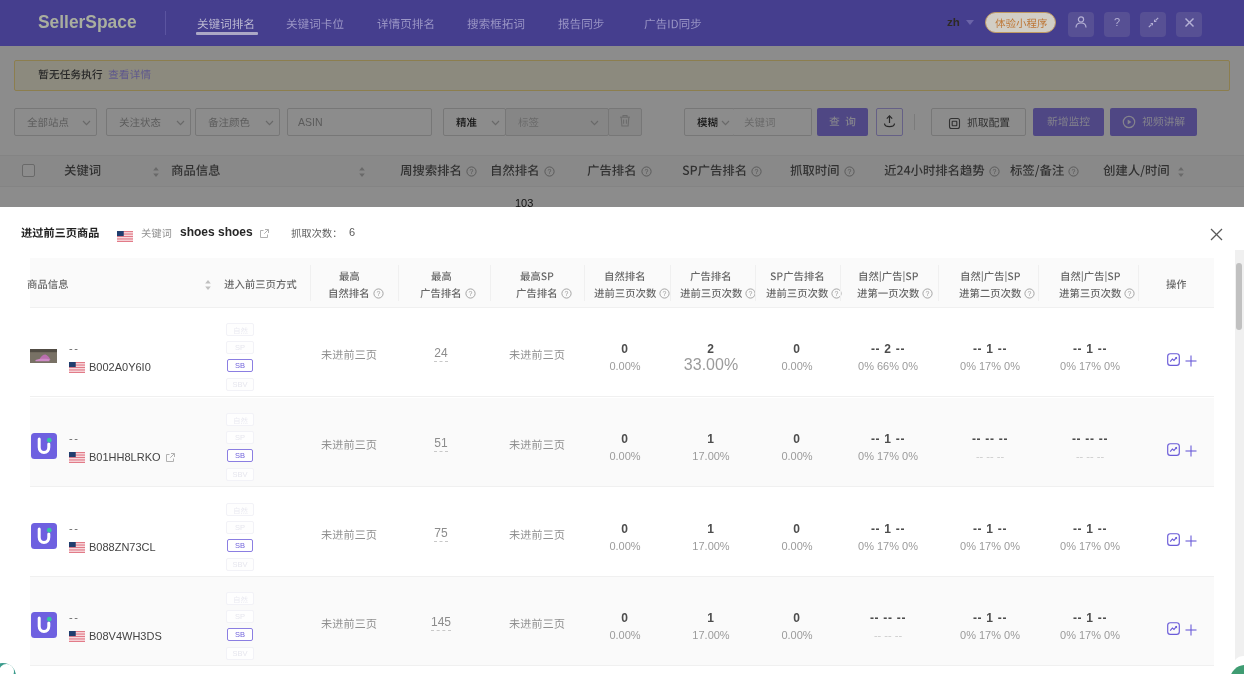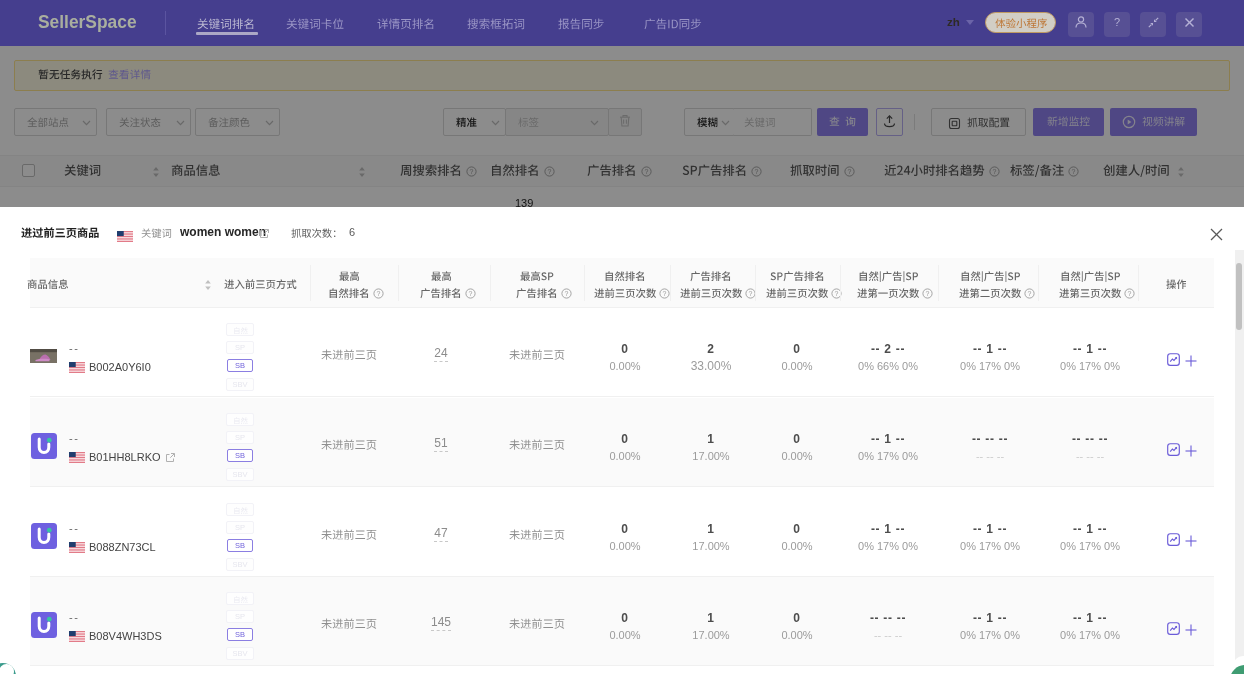--- a/index.html
+++ b/index.html
@@ -183,20 +183,21 @@
             <path transform="translate(31.5,0) scale(0.010500,-0.010500)" d="M474 492V319H243V492ZM547 492H786V319H547ZM598 685C569 643 531 597 494 563H229C268 601 304 642 337 685ZM354 843C284 708 162 587 39 511C53 495 74 457 81 441C111 461 141 484 170 509V81C170 -36 219 -63 378 -63C414 -63 725 -63 765 -63C914 -63 945 -18 963 138C941 142 910 154 890 166C879 34 863 6 764 6C696 6 426 6 373 6C263 6 243 20 243 80V247H786V202H861V563H585C632 611 678 669 712 722L663 757L648 752H383C397 774 410 796 422 818Z"></path>
           </g>
         </svg>
       </div>
       <div class="ab" style="left:69px;top:11px">
         <svg style="display:block" width="9" height="6" viewBox="0 0 9 6">
           <path d="M1 1 L4.5 4.6 L8 1" stroke="#BFBFBF" stroke-width="1.2" fill="none"></path>
         </svg>
       </div>
     </div>
+    <div class="ab" style="left:287px;top:108px;width:145px;height:28px;background:#fff;border:1px solid #D9D9D9;border-radius:2px;font-size:10.5px;color:#A6A6A6;line-height:26px;padding-left:10px">ASIN</div>
     <div class="ab" style="left:443px;top:108px;width:63px;height:28px;background:#fff;border:1px solid #D9D9D9;border-radius:2px">
       <div class="ab" style="left:12px;top:7.5px">
         <svg style="display:block" width="21.0" height="11.1" viewBox="0 -9.24 21.00 11.13">
           <g fill="#262626">
             <path transform="translate(0.0,0) scale(0.010500,-0.010500)" d="M44 765C68 694 90 601 94 542L162 558C155 619 134 710 107 780ZM321 785C309 717 283 618 262 558L320 541C344 598 373 691 398 767ZM38 509V421H159C129 319 76 198 25 131C40 105 62 63 71 34C108 88 143 169 173 254V-82H258V292C286 241 315 184 329 150L390 223C371 254 283 378 258 407V421H363V509H258V841H173V509ZM626 843V766H422V697H626V644H447V578H626V521H394V451H962V521H715V578H915V644H715V697H937V766H715V843ZM811 329V267H541V329ZM453 399V-84H541V74H811V7C811 -4 807 -8 794 -8C782 -8 740 -8 698 -7C709 -28 721 -61 724 -83C788 -84 831 -83 862 -70C891 -58 900 -35 900 7V399ZM541 202H811V138H541Z"></path>
             <path transform="translate(10.5,0) scale(0.010500,-0.010500)" d="M42 763C89 690 146 590 171 528L261 573C235 634 174 731 126 802ZM42 5 140 -38C186 60 238 186 279 300L193 345C148 222 86 88 42 5ZM445 386H643V271H445ZM445 469V586H643V469ZM604 803C629 762 659 708 675 668H468C490 716 510 765 527 815L440 836C390 680 304 529 203 434C223 418 257 384 271 366C301 397 330 432 357 472V-85H445V-16H960V69H735V188H921V271H735V386H922V469H735V586H942V668H708L766 698C749 736 716 795 684 839ZM445 188H643V69H445Z"></path>
           </g>
         </svg>
       </div>
       <div class="ab" style="left:47px;top:11px">
@@ -483,21 +484,21 @@
         <path d="M4 1 L6.8 4.4 H1.2 Z" fill="#BFBFBF"></path>
         <path d="M4 11 L1.2 7.6 H6.8 Z" fill="#BFBFBF"></path>
       </svg>
     </div>
     <div class="ab" style="left:1177px;top:166px">
       <svg style="display:block" width="8" height="12" viewBox="0 0 8 12">
         <path d="M4 1 L6.8 4.4 H1.2 Z" fill="#BFBFBF"></path>
         <path d="M4 11 L1.2 7.6 H6.8 Z" fill="#BFBFBF"></path>
       </svg>
     </div>
-    <div class="ab" style="left:515px;top:197px;font-size:11px;color:#262626">139</div>
+    <div class="ab" style="left:515px;top:197px;font-size:11px;color:#262626">103</div>
 <div class="ab" style="left:0;top:46px;width:1244px;height:161px;background:rgba(0,0,0,0.45)"></div>
 <div class="ab" style="left:0;top:207px;width:1244px;height:467px;background:#fff"></div>
     <div class="ab" style="left:21px;top:227px">
       <svg style="display:block" width="78.4" height="11.9" viewBox="0 -9.86 78.40 11.87">
         <g fill="#1F1F1F">
           <path transform="translate(0.0,0) scale(0.011200,-0.011200)" d="M60 764C114 713 183 640 213 594L305 670C272 715 200 784 146 831ZM698 822V678H584V823H466V678H340V562H466V498C466 474 466 449 464 423H332V308H445C428 251 398 196 345 152C370 136 418 91 435 68C509 130 548 218 567 308H698V83H817V308H952V423H817V562H932V678H817V822ZM584 562H698V423H582C583 449 584 473 584 497ZM277 486H43V375H159V130C117 111 69 74 23 26L103 -88C139 -29 183 37 213 37C236 37 270 6 316 -19C389 -59 475 -70 601 -70C704 -70 870 -64 941 -60C942 -26 962 33 975 65C875 50 712 42 606 42C494 42 402 47 334 86C311 98 292 110 277 120Z"></path>
           <path transform="translate(11.2,0) scale(0.011200,-0.011200)" d="M57 756C111 703 175 629 201 579L301 649C272 699 204 769 150 819ZM362 468C411 405 473 319 499 265L602 328C573 382 508 464 459 523ZM277 479H43V367H159V144C116 125 67 88 20 39L104 -83C140 -24 183 43 212 43C235 43 270 12 317 -13C391 -54 476 -65 603 -65C706 -65 869 -59 939 -55C941 -19 961 44 976 78C875 63 712 54 608 54C497 54 403 60 335 98C311 111 293 123 277 133ZM707 843V678H335V565H707V236C707 219 700 213 679 213C659 212 586 212 522 215C538 182 558 128 563 94C656 94 725 97 769 115C814 134 829 166 829 235V565H952V678H829V843Z"></path>
           <path transform="translate(22.4,0) scale(0.011200,-0.011200)" d="M583 513V103H693V513ZM783 541V43C783 30 778 26 762 26C746 25 693 25 642 27C660 -4 679 -54 685 -86C758 -87 812 -84 851 -66C890 -47 901 -17 901 42V541ZM697 853C677 806 645 747 615 701H336L391 720C374 758 333 812 297 851L183 811C211 778 241 735 259 701H45V592H955V701H752C776 736 803 775 827 814ZM382 272V207H213V272ZM382 361H213V423H382ZM100 524V-84H213V119H382V30C382 18 378 14 365 14C352 13 311 13 275 15C290 -12 307 -57 313 -87C375 -87 420 -85 454 -68C487 -51 497 -22 497 28V524Z"></path>
           <path transform="translate(33.6,0) scale(0.011200,-0.011200)" d="M119 754V631H882V754ZM188 432V310H802V432ZM63 93V-29H935V93Z"></path>
           <path transform="translate(44.8,0) scale(0.011200,-0.011200)" d="M441 449V270C441 173 385 70 40 6C67 -18 101 -65 114 -91C487 -13 565 124 565 268V449ZM536 95C650 45 806 -36 880 -91L954 3C874 57 714 132 604 176ZM149 601V135H272V491H738V138H867V601H503C517 628 532 659 546 691H942V802H67V691H411C403 661 393 629 384 601Z"></path>
@@ -521,21 +522,21 @@
       </svg></div>
     <div class="ab" style="left:141px;top:227.5px">
       <svg style="display:block" width="30.9" height="10.9" viewBox="0 -9.06 30.90 10.92">
         <g fill="#8C8C8C">
           <path transform="translate(0.0,0) scale(0.010300,-0.010300)" d="M224 799C265 746 307 675 324 627H129V552H461V430C461 412 460 393 459 374H68V300H444C412 192 317 77 48 -13C68 -30 93 -62 102 -79C360 11 470 127 515 243C599 88 729 -21 907 -74C919 -51 942 -18 960 -1C777 44 640 152 565 300H935V374H544L546 429V552H881V627H683C719 681 759 749 792 809L711 836C686 774 640 687 600 627H326L392 663C373 710 330 780 287 831Z"></path>
           <path transform="translate(10.3,0) scale(0.010300,-0.010300)" d="M51 346V278H165V83C165 36 132 1 115 -12C128 -25 148 -52 156 -68C170 -49 194 -31 350 78C342 90 332 116 327 135L229 69V278H340V346H229V482H330V548H92C116 581 138 618 158 659H334V728H188C201 760 213 793 222 826L156 843C129 742 82 645 26 580C40 566 62 534 70 520L89 544V482H165V346ZM578 761V706H697V626H553V568H697V487H578V431H697V355H575V296H697V214H550V155H697V32H757V155H942V214H757V296H920V355H757V431H904V568H965V626H904V761H757V837H697V761ZM757 568H848V487H757ZM757 626V706H848V626ZM367 408C367 413 374 419 382 425H488C480 344 467 273 449 212C434 247 420 287 409 334L358 313C376 243 398 185 423 138C390 60 345 4 289 -32C302 -46 318 -69 327 -85C383 -46 428 6 463 76C552 -39 673 -66 811 -66H942C946 -48 955 -18 965 -1C932 -2 839 -2 815 -2C689 -2 572 23 490 139C522 229 543 342 552 485L515 490L504 489H441C483 566 525 665 559 764L517 792L497 782H353V712H473C444 626 406 546 392 522C376 491 353 464 336 460C346 447 361 421 367 408Z"></path>
           <path transform="translate(20.6,0) scale(0.010300,-0.010300)" d="M107 762C161 715 227 650 259 607L310 660C278 701 209 764 155 808ZM393 620V555H778V620ZM46 526V454H196V102C196 51 160 14 141 -1C153 -12 176 -37 184 -52C198 -33 224 -13 392 112C385 126 375 155 370 175L266 101V526ZM368 790V720H851V17C851 0 845 -5 828 -6C810 -6 750 -7 689 -4C699 -25 710 -60 714 -80C796 -80 850 -79 881 -67C912 -54 923 -30 923 17V790ZM500 389H662V200H500ZM433 454V67H500V134H730V454Z"></path>
         </g>
       </svg>
     </div>
-    <div class="ab" style="left:180px;top:225px;font-size:12px;font-weight:bold;color:#262626">women women</div>
+    <div class="ab" style="left:180px;top:225px;font-size:12px;font-weight:bold;color:#262626">shoes shoes</div>
     <div class="ab" style="left:259px;top:228px;line-height:0"><svg width="11" height="11" viewBox="0 0 11 11">
         <g fill="none" stroke="#B0B0B0" stroke-width="1">
           <path d="M8.5 6.5 V9.5 H1.5 V2.5 H4.5"></path>
           <path d="M6 1.5 H9.5 V5"></path>
           <path d="M9.3 1.7 L5.3 5.7"></path>
         </g>
       </svg></div>
     <div class="ab" style="left:291px;top:227.5px">
       <svg style="display:block" width="51.5" height="10.9" viewBox="0 -9.06 51.50 10.92">
         <g fill="#595959">
@@ -911,21 +912,21 @@
           <path transform="translate(22.4,0) scale(0.011200,-0.011200)" d="M604 514V104H674V514ZM807 544V14C807 -1 802 -5 786 -5C769 -6 715 -6 654 -4C665 -24 677 -56 681 -76C758 -77 809 -75 839 -63C870 -51 881 -30 881 13V544ZM723 845C701 796 663 730 629 682H329L378 700C359 740 316 799 278 841L208 816C244 775 281 721 300 682H53V613H947V682H714C743 723 775 773 803 819ZM409 301V200H187V301ZM409 360H187V459H409ZM116 523V-75H187V141H409V7C409 -6 405 -10 391 -10C378 -11 332 -11 281 -9C291 -28 302 -57 307 -76C374 -76 419 -75 446 -63C474 -52 482 -32 482 6V523Z"></path>
           <path transform="translate(33.6,0) scale(0.011200,-0.011200)" d="M123 743V667H879V743ZM187 416V341H801V416ZM65 69V-7H934V69Z"></path>
           <path transform="translate(44.8,0) scale(0.011200,-0.011200)" d="M464 462V281C464 174 421 55 50 -19C66 -35 87 -64 96 -80C485 4 541 143 541 280V462ZM545 110C661 56 812 -27 885 -83L932 -23C854 32 703 111 589 161ZM171 595V128H248V525H760V130H839V595H478C497 630 517 673 535 715H935V785H74V715H449C437 676 419 631 403 595Z"></path>
         </g>
       </svg>
     </div>
     <div class="ab" style="left:441px;top:346px;width:80px;margin-left:-40px;text-align:center;line-height:12px"><span style="font-size:12px;color:#8C8C8C;border-bottom:1px dashed #C8C8C8;padding-bottom:1px">24</span></div>
     <div class="ab" style="left:625px;top:341px;width:140px;margin-left:-70px;text-align:center;line-height:13px"><span style="font-size:12px;font-weight:bold;color:#4D4D4D;letter-spacing:0.7px">0</span></div>
     <div class="ab" style="left:625px;top:359px;width:140px;margin-left:-70px;text-align:center;line-height:12px"><span style="font-size:11px;color:#9B9B9B">0.00%</span></div>
     <div class="ab" style="left:711px;top:341px;width:140px;margin-left:-70px;text-align:center;line-height:13px"><span style="font-size:12px;font-weight:bold;color:#4D4D4D;letter-spacing:0.7px">2</span></div>
-    <div class="ab" style="left:711px;top:359px;width:140px;margin-left:-70px;text-align:center;line-height:12px"><span style="font-size:12px;color:#9B9B9B">33.00%</span></div>
+    <div class="ab" style="left:711px;top:359px;width:140px;margin-left:-70px;text-align:center;line-height:12px"><span style="font-size:16px;color:#9B9B9B">33.00%</span></div>
     <div class="ab" style="left:797px;top:341px;width:140px;margin-left:-70px;text-align:center;line-height:13px"><span style="font-size:12px;font-weight:bold;color:#4D4D4D;letter-spacing:0.7px">0</span></div>
     <div class="ab" style="left:797px;top:359px;width:140px;margin-left:-70px;text-align:center;line-height:12px"><span style="font-size:11px;color:#9B9B9B">0.00%</span></div>
     <div class="ab" style="left:888px;top:341px;width:140px;margin-left:-70px;text-align:center;line-height:13px"><span style="font-size:12px;font-weight:bold;color:#4D4D4D;letter-spacing:0.7px">-- 2 --</span></div>
     <div class="ab" style="left:888px;top:359px;width:140px;margin-left:-70px;text-align:center;line-height:12px"><span style="font-size:11px;color:#9B9B9B">0% 66% 0%</span></div>
     <div class="ab" style="left:990px;top:341px;width:140px;margin-left:-70px;text-align:center;line-height:13px"><span style="font-size:12px;font-weight:bold;color:#4D4D4D;letter-spacing:0.7px">-- 1 --</span></div>
     <div class="ab" style="left:990px;top:359px;width:140px;margin-left:-70px;text-align:center;line-height:12px"><span style="font-size:11px;color:#9B9B9B">0% 17% 0%</span></div>
     <div class="ab" style="left:1090px;top:341px;width:140px;margin-left:-70px;text-align:center;line-height:13px"><span style="font-size:12px;font-weight:bold;color:#4D4D4D;letter-spacing:0.7px">-- 1 --</span></div>
     <div class="ab" style="left:1090px;top:359px;width:140px;margin-left:-70px;text-align:center;line-height:12px"><span style="font-size:11px;color:#9B9B9B">0% 17% 0%</span></div>
     <div class="ab" style="left:1167px;top:352px"><svg width="13" height="13" viewBox="0 0 13 13">
         <rect x="0.7" y="0.7" width="11.6" height="11.6" rx="2.6" fill="none" stroke="#6A5BD8" stroke-width="1.15"></rect>
@@ -1071,21 +1072,21 @@
       <svg style="display:block" width="56.0" height="11.9" viewBox="0 -9.86 56.00 11.87">
         <g fill="#8E8E8E">
           <path transform="translate(0.0,0) scale(0.011200,-0.011200)" d="M459 839V676H133V602H459V429H62V355H416C326 226 174 101 34 39C51 24 76 -5 89 -24C221 44 362 163 459 296V-80H538V300C636 166 778 42 911 -25C924 -5 949 25 966 40C826 101 673 226 581 355H942V429H538V602H874V676H538V839Z"></path>
           <path transform="translate(11.2,0) scale(0.011200,-0.011200)" d="M81 778C136 728 203 655 234 609L292 657C259 701 190 770 135 819ZM720 819V658H555V819H481V658H339V586H481V469L479 407H333V335H471C456 259 423 185 348 128C364 117 392 89 402 74C491 142 530 239 545 335H720V80H795V335H944V407H795V586H924V658H795V819ZM555 586H720V407H553L555 468ZM262 478H50V408H188V121C143 104 91 60 38 2L88 -66C140 2 189 61 223 61C245 61 277 28 319 2C388 -42 472 -53 596 -53C691 -53 871 -47 942 -43C943 -21 955 15 964 35C867 24 716 16 598 16C485 16 401 23 335 64C302 85 281 104 262 115Z"></path>
           <path transform="translate(22.4,0) scale(0.011200,-0.011200)" d="M604 514V104H674V514ZM807 544V14C807 -1 802 -5 786 -5C769 -6 715 -6 654 -4C665 -24 677 -56 681 -76C758 -77 809 -75 839 -63C870 -51 881 -30 881 13V544ZM723 845C701 796 663 730 629 682H329L378 700C359 740 316 799 278 841L208 816C244 775 281 721 300 682H53V613H947V682H714C743 723 775 773 803 819ZM409 301V200H187V301ZM409 360H187V459H409ZM116 523V-75H187V141H409V7C409 -6 405 -10 391 -10C378 -11 332 -11 281 -9C291 -28 302 -57 307 -76C374 -76 419 -75 446 -63C474 -52 482 -32 482 6V523Z"></path>
           <path transform="translate(33.6,0) scale(0.011200,-0.011200)" d="M123 743V667H879V743ZM187 416V341H801V416ZM65 69V-7H934V69Z"></path>
           <path transform="translate(44.8,0) scale(0.011200,-0.011200)" d="M464 462V281C464 174 421 55 50 -19C66 -35 87 -64 96 -80C485 4 541 143 541 280V462ZM545 110C661 56 812 -27 885 -83L932 -23C854 32 703 111 589 161ZM171 595V128H248V525H760V130H839V595H478C497 630 517 673 535 715H935V785H74V715H449C437 676 419 631 403 595Z"></path>
         </g>
       </svg>
     </div>
-    <div class="ab" style="left:441px;top:526px;width:80px;margin-left:-40px;text-align:center;line-height:12px"><span style="font-size:12px;color:#8C8C8C;border-bottom:1px dashed #C8C8C8;padding-bottom:1px">47</span></div>
+    <div class="ab" style="left:441px;top:526px;width:80px;margin-left:-40px;text-align:center;line-height:12px"><span style="font-size:12px;color:#8C8C8C;border-bottom:1px dashed #C8C8C8;padding-bottom:1px">75</span></div>
     <div class="ab" style="left:625px;top:521px;width:140px;margin-left:-70px;text-align:center;line-height:13px"><span style="font-size:12px;font-weight:bold;color:#4D4D4D;letter-spacing:0.7px">0</span></div>
     <div class="ab" style="left:625px;top:539px;width:140px;margin-left:-70px;text-align:center;line-height:12px"><span style="font-size:11px;color:#9B9B9B">0.00%</span></div>
     <div class="ab" style="left:711px;top:521px;width:140px;margin-left:-70px;text-align:center;line-height:13px"><span style="font-size:12px;font-weight:bold;color:#4D4D4D;letter-spacing:0.7px">1</span></div>
     <div class="ab" style="left:711px;top:539px;width:140px;margin-left:-70px;text-align:center;line-height:12px"><span style="font-size:11px;color:#9B9B9B">17.00%</span></div>
     <div class="ab" style="left:797px;top:521px;width:140px;margin-left:-70px;text-align:center;line-height:13px"><span style="font-size:12px;font-weight:bold;color:#4D4D4D;letter-spacing:0.7px">0</span></div>
     <div class="ab" style="left:797px;top:539px;width:140px;margin-left:-70px;text-align:center;line-height:12px"><span style="font-size:11px;color:#9B9B9B">0.00%</span></div>
     <div class="ab" style="left:888px;top:521px;width:140px;margin-left:-70px;text-align:center;line-height:13px"><span style="font-size:12px;font-weight:bold;color:#4D4D4D;letter-spacing:0.7px">-- 1 --</span></div>
     <div class="ab" style="left:888px;top:539px;width:140px;margin-left:-70px;text-align:center;line-height:12px"><span style="font-size:11px;color:#9B9B9B">0% 17% 0%</span></div>
     <div class="ab" style="left:990px;top:521px;width:140px;margin-left:-70px;text-align:center;line-height:13px"><span style="font-size:12px;font-weight:bold;color:#4D4D4D;letter-spacing:0.7px">-- 1 --</span></div>
     <div class="ab" style="left:990px;top:539px;width:140px;margin-left:-70px;text-align:center;line-height:12px"><span style="font-size:11px;color:#9B9B9B">0% 17% 0%</span></div>

